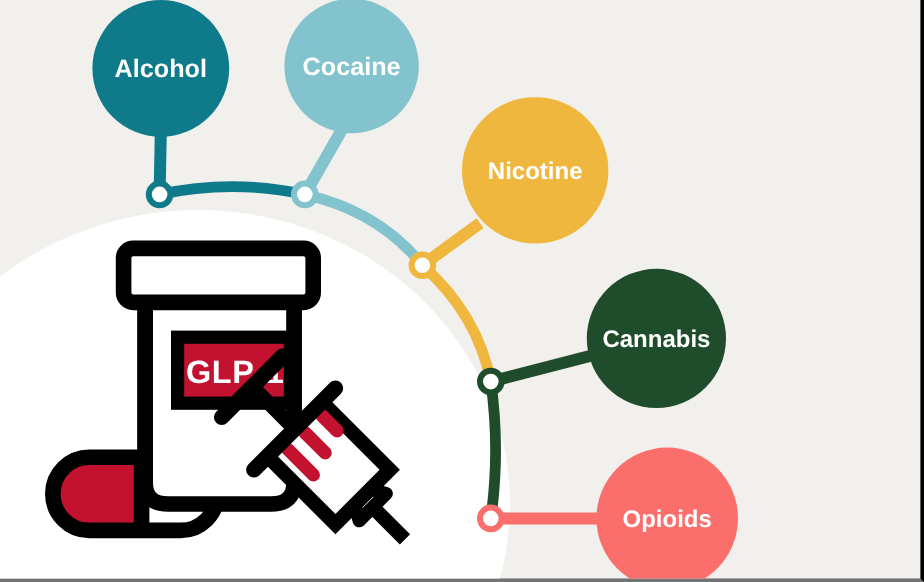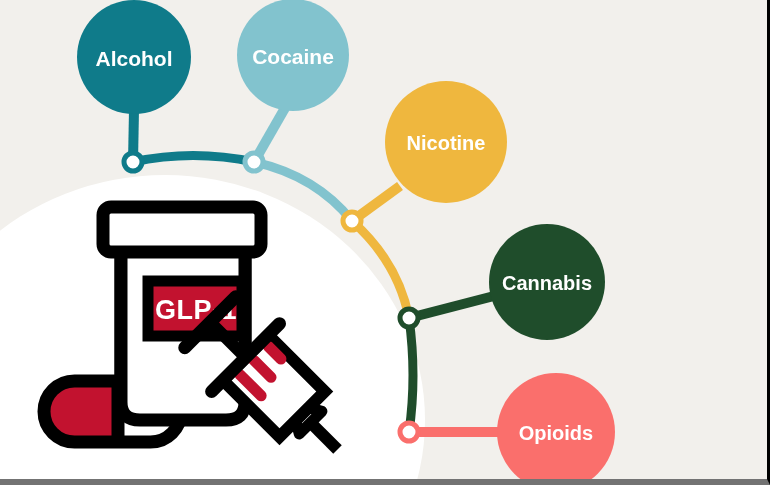--- a/index.html
+++ b/index.html
@@ -8,21 +8,21 @@
     background: #ffffff;
   }
   #stage {
     position: relative;
     width: 770px;
     height: 485px;
     overflow: hidden;
     background: #f2f0ec;
     box-sizing: border-box;
     border-right: 3px solid #000000;
-    border-bottom: 6px solid #737373;
+    border-bottom: 3px solid #737373;
     font-family: "Liberation Sans", sans-serif;
   }
   #stage svg {
     display: block;
     width: 770px;
     height: 485px;
   }
   .node-label {
     font-family: "Liberation Sans", sans-serif;
     font-weight: bold;

